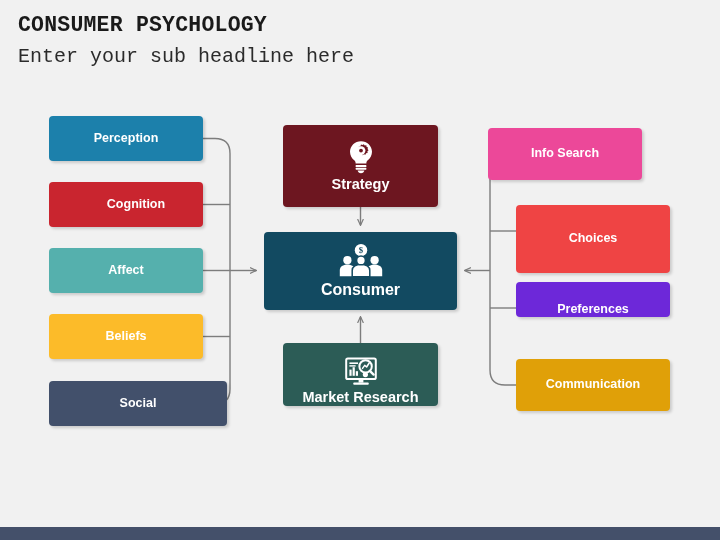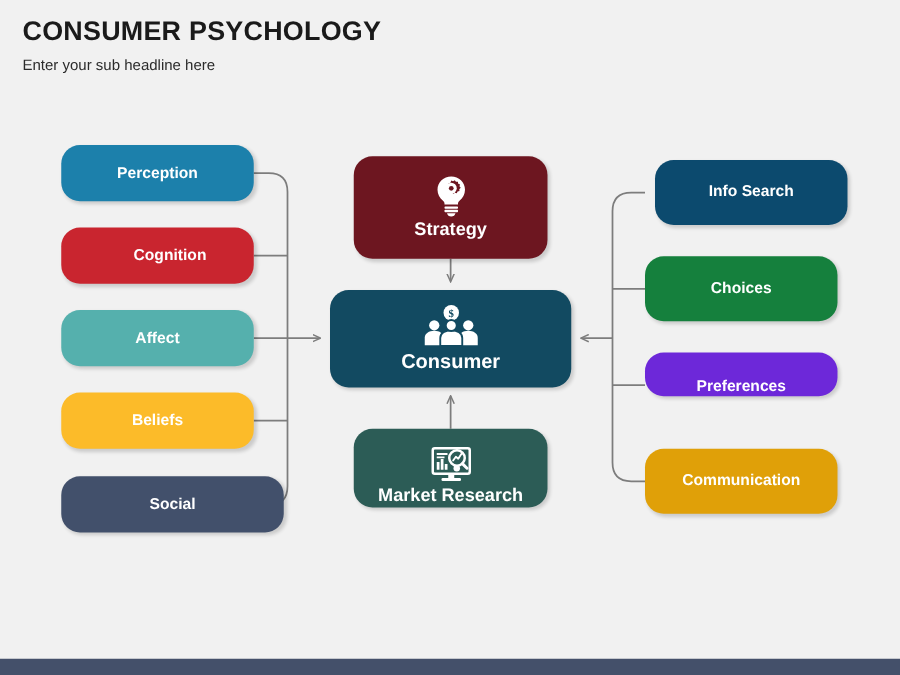--- a/index.html
+++ b/index.html
@@ -21,32 +21,33 @@
     height: 540px;
     background: #f1f1f1;
   }
 
   
   #header {
     position: absolute;
     left: 18px;
     top: 14px;
     width: 640px;
+    font-family: Liberation Mono, monospace;
   }
   #title {
     font-size: 21.5px;
     font-weight: bold;
     color: #1a1a1a;
     letter-spacing: 0.2px;
     line-height: 1.1;
     margin: 0;
     white-space: nowrap;
   }
   #subtitle {
-    font-size: 12px;
+    font-size: 20px;
     font-weight: normal;
     color: #2b2b2b;
     margin: 8px 0 0 0;
     line-height: 1.1;
     white-space: nowrap;
   }
 
   
   #diagram {
     position: absolute;
@@ -61,21 +62,21 @@
     top: 0;
     width: 720px;
     height: 540px;
     pointer-events: none;
   }
 
   
   .node {
     position: absolute;
     box-sizing: border-box;
-    border-radius: 15px;
+    border-radius: 4px;
     display: flex;
     flex-direction: column;
     align-items: center;
     justify-content: center;
     color: #ffffff;
     box-shadow: 2px 2px 3px rgba(0,0,0,0.16);
   }
   .node .label {
     font-size: 12.5px;
     font-weight: bold;
@@ -169,24 +170,24 @@
     <div class="node side" style="left:49px; top:314px; width:154px; height:45px; background:#fcbb29;">
       <span class="label">Beliefs</span>
     </div>
     <div class="node side" style="left:49px; top:248px; width:154px; height:45px; background:#55b0ad;">
       <span class="label">Affect</span>
     </div>
     <div class="node side" style="left:49px; top:381px; width:178px; height:45px; background:#42506b;">
       <span class="label">Social</span>
     </div>
 
-    <div class="node side" style="left:524px; top:128px; width:154px; height:52px; background:#0c4a6e;">
+    <div class="node side" style="left:488px; top:128px; width:154px; height:52px; background:#ec4899;">
       <span class="label">Info Search</span>
     </div>
-    <div class="node side" style="left:516px; top:205px; width:154px; height:52px; background:#15803d;">
+    <div class="node side" style="left:516px; top:205px; width:154px; height:68px; background:#ef4444;">
       <span class="label">Choices</span>
     </div>
     <div class="node side" style="left:516px; top:282px; width:154px; height:35px; background:#6d28d9;justify-content:flex-end;">
       <span class="label">Preferences</span>
     </div>
     <div class="node side" style="left:516px; top:359px; width:154px; height:52px; background:#e0a008;">
       <span class="label">Communication</span>
     </div>
 
     <div class="node center" style="left:283px; top:125px; width:155px; height:82px; background:#6d1620;">

